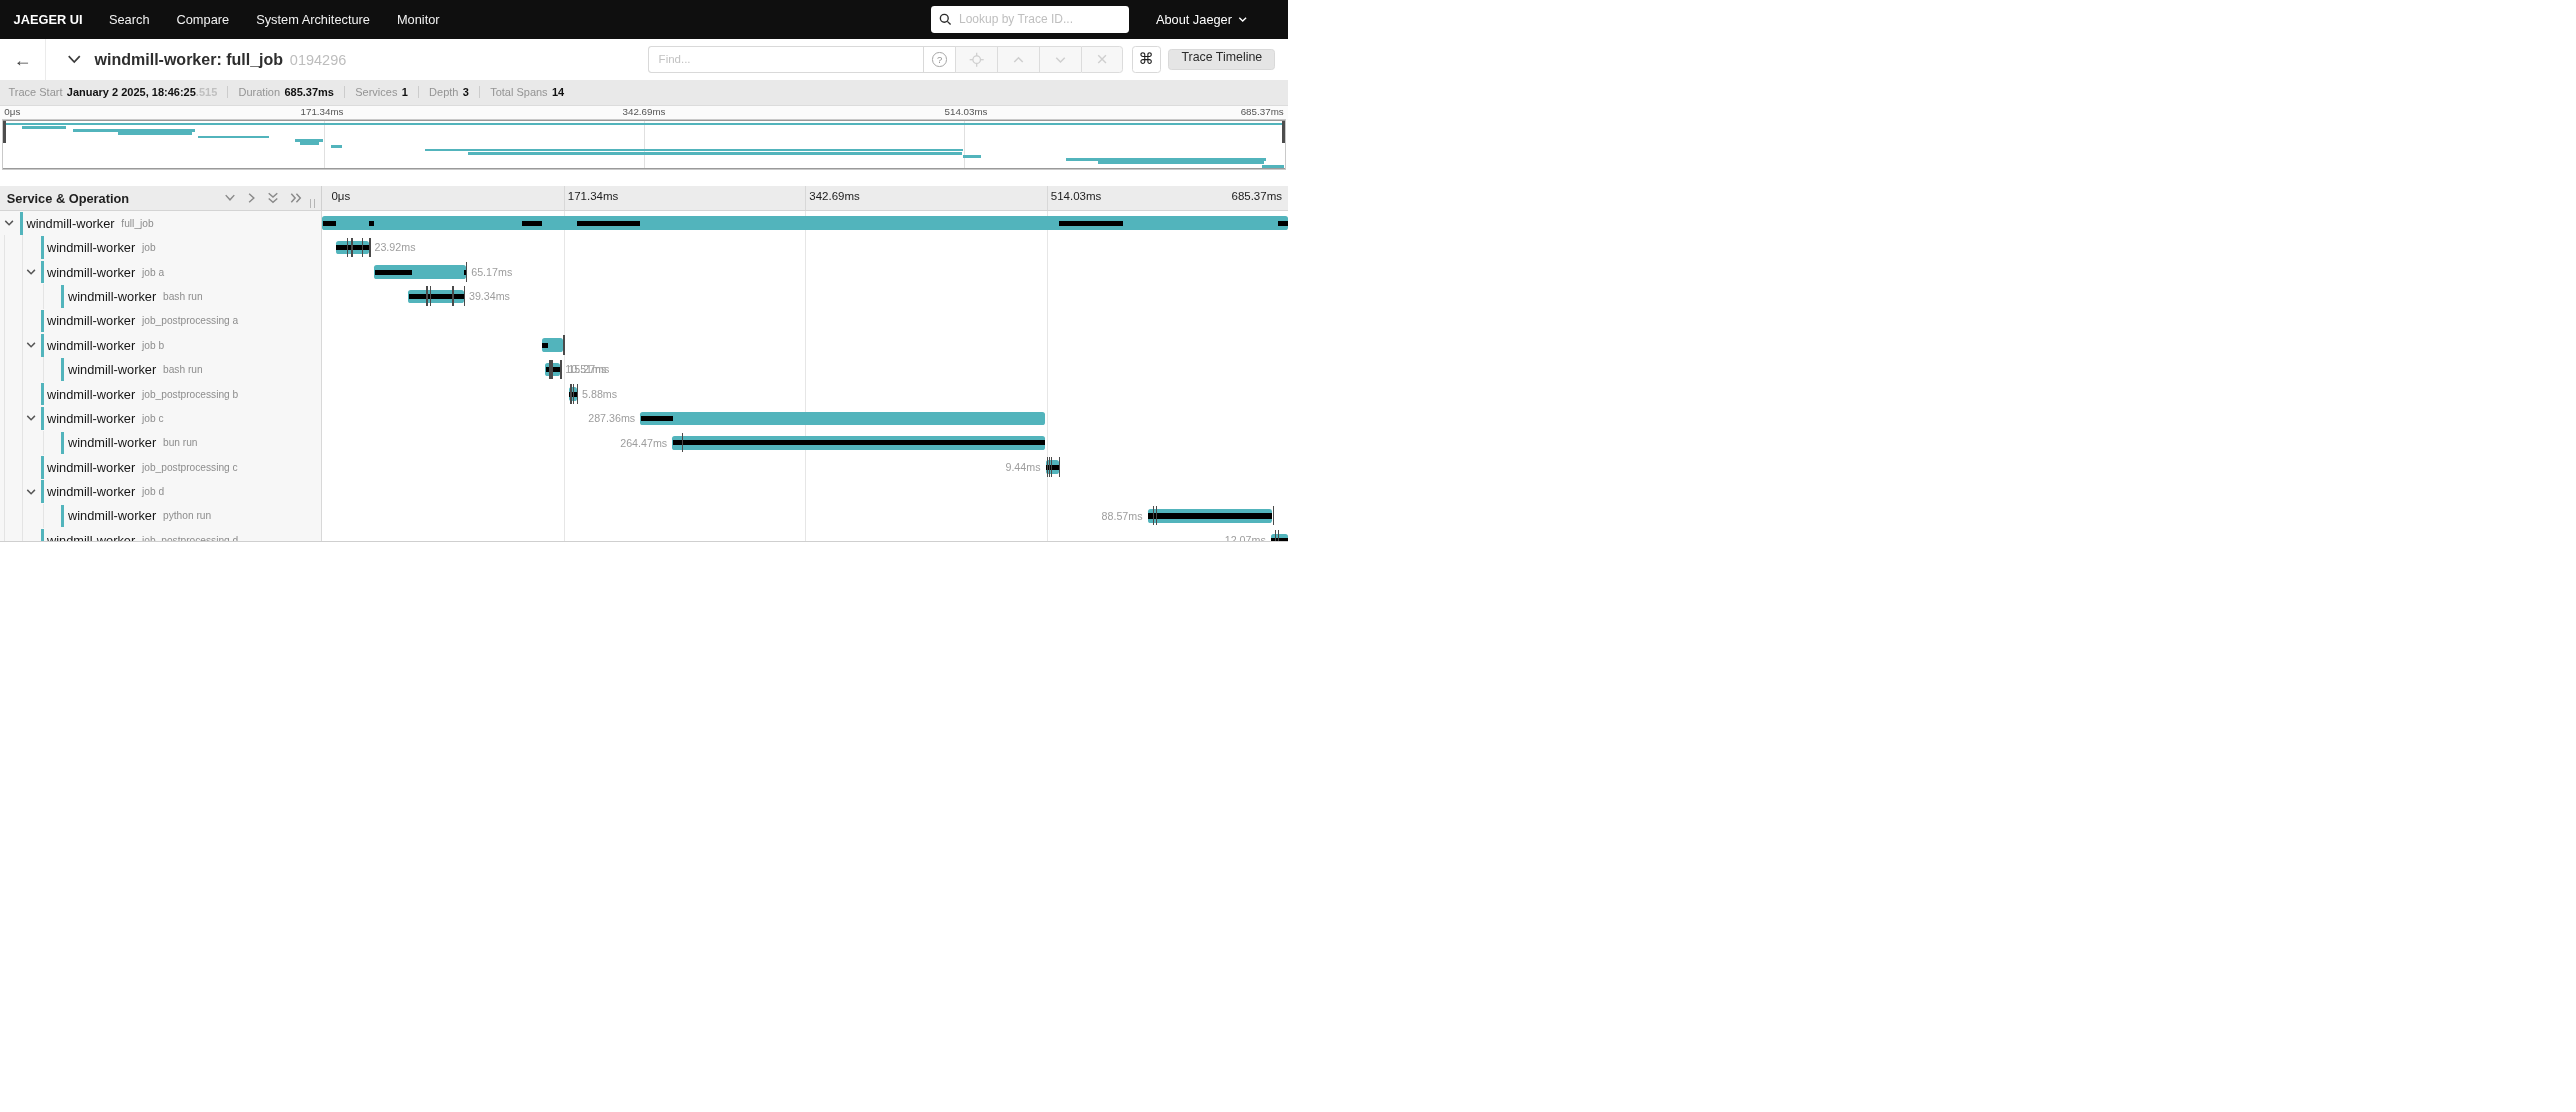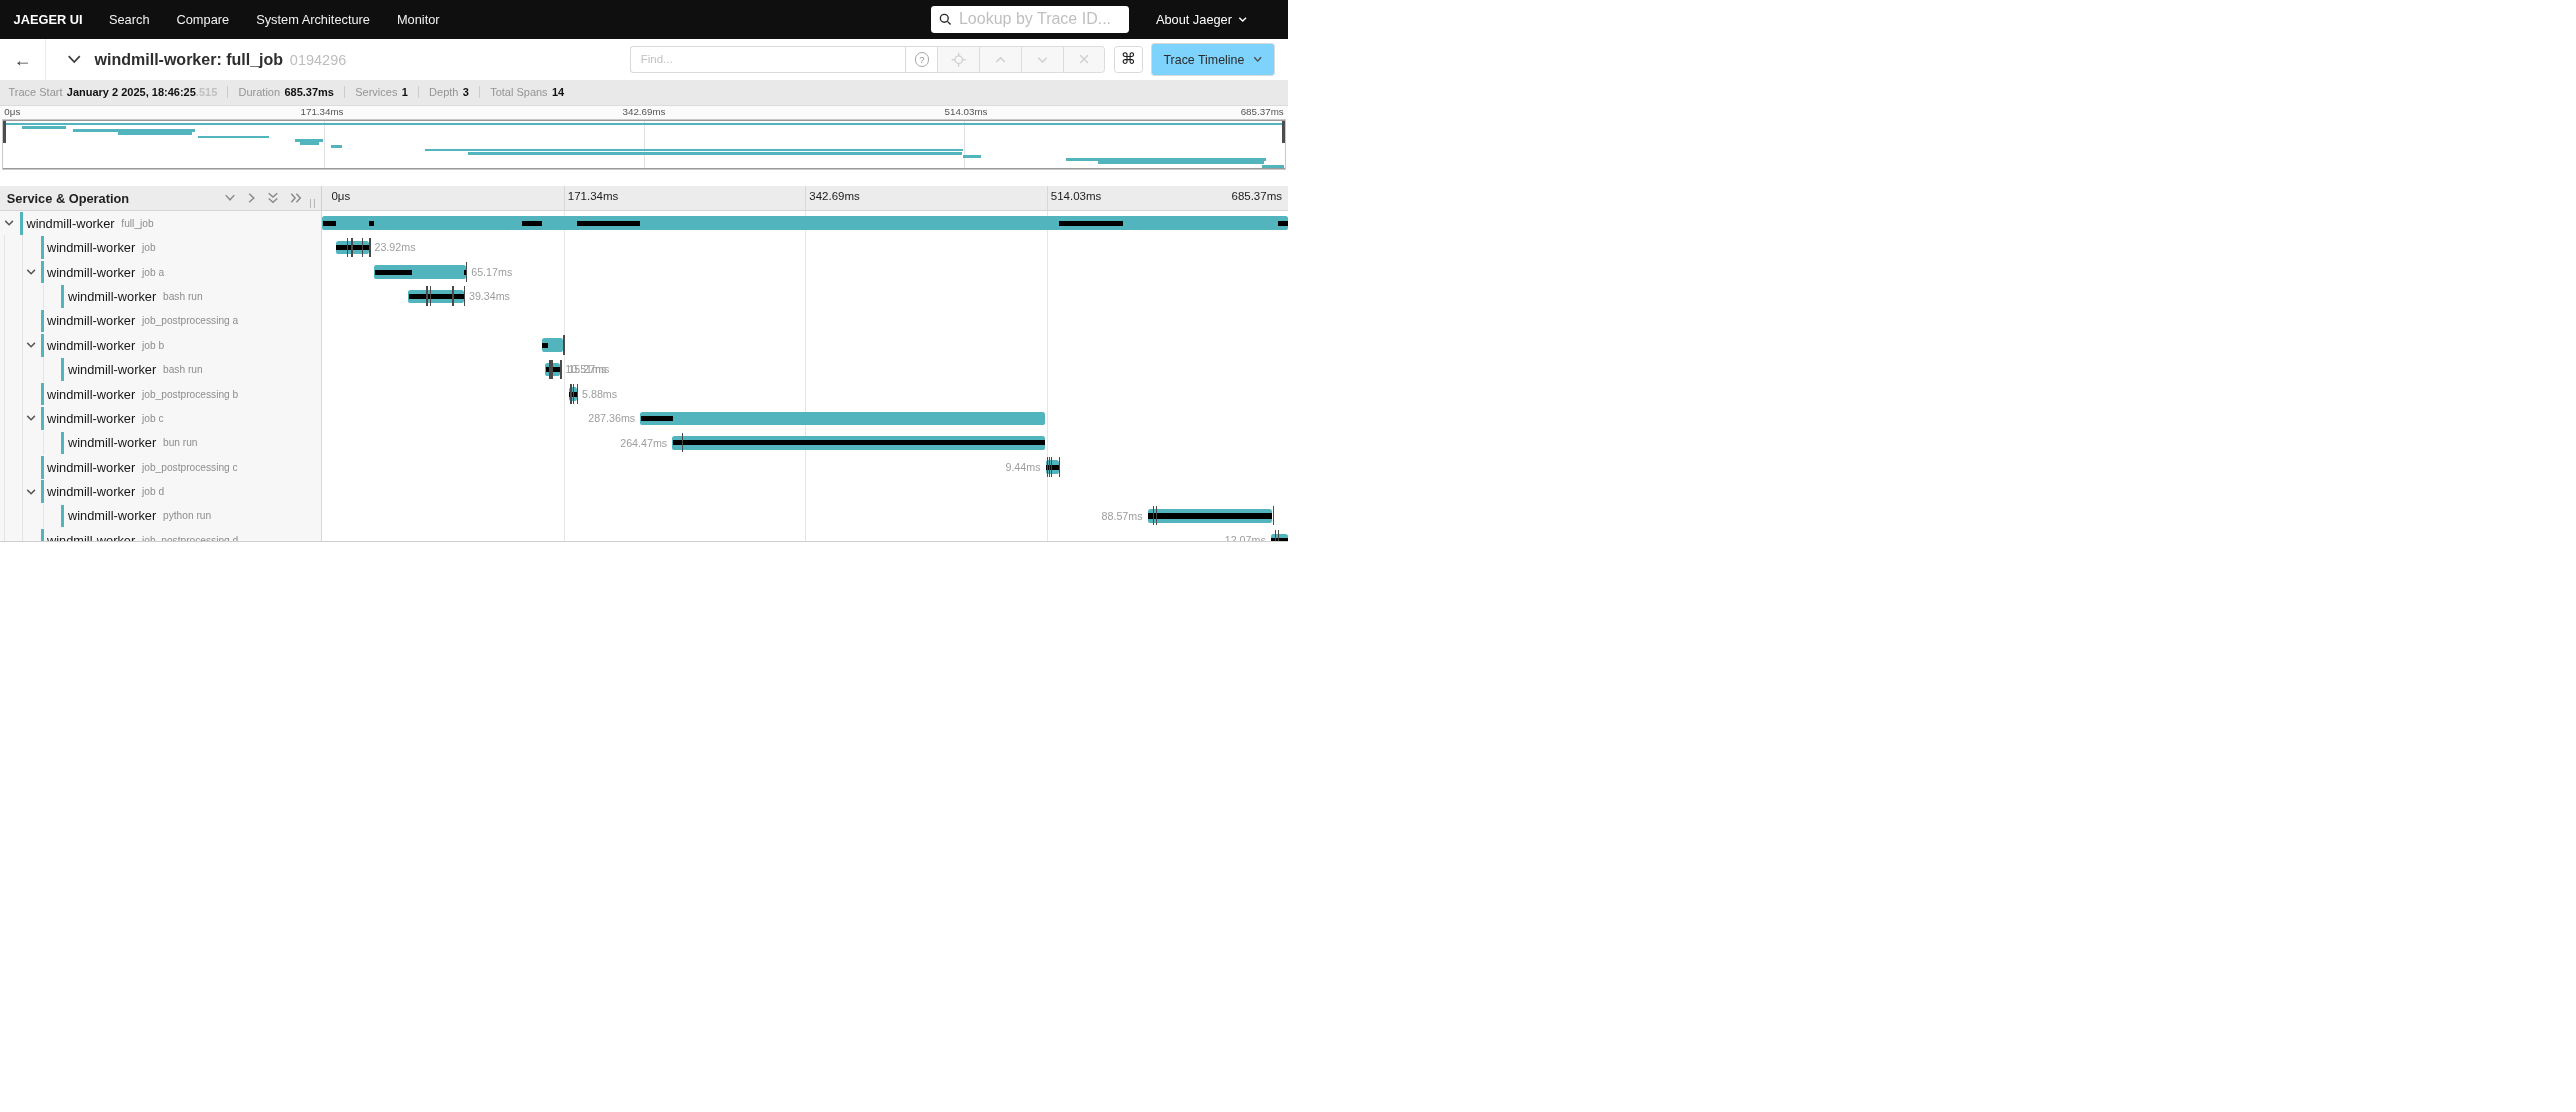--- a/index.html
+++ b/index.html
@@ -7,40 +7,40 @@
   body { font-family:"Liberation Sans","DejaVu Sans",sans-serif; width:1288px; height:556px; overflow:hidden; }
   .app { width:1288px; height:556px; position:relative; background:#fff; }
 
   
   .nav { height:39px; background:#0f0f0f; display:flex; align-items:center; padding:0 13.6px; }
   .nav-brand { color:#fff; font-weight:bold; font-size:12.8px; margin-right:26.4px; cursor:pointer; }
   .nav-item { color:#f2f2f2; font-size:12.8px; margin-right:27px; cursor:pointer; }
   .nav-spacer { flex:1; }
   .nav-search { width:198px; height:26.4px; background:#fff; border-radius:3.4px; display:flex; align-items:center; padding:0 8.5px; margin-right:27px; }
   .nav-search svg { flex:none; }
-  .nav-search-ph { color:#bfbfbf; font-size:16px; margin-left:6.8px; white-space:nowrap; overflow:hidden; }
+  .nav-search-ph { color:#bfbfbf; font-size:12px; margin-left:6.8px; white-space:nowrap; overflow:hidden; }
   .nav-about { color:#fff; font-size:12.8px; display:flex; align-items:center; gap:6px; margin-right:27px; cursor:pointer; }
 
   
   .titlebar { height:41px; background:#fff; display:flex; align-items:center; }
   .back-col { width:46px; height:100%; border-right:0.9px solid #ebebeb; display:flex; align-items:center; justify-content:center; flex:none; }
   .back-glyph { font-size:18px; color:#3a3a3a; cursor:pointer; line-height:1; }
   .title-chev { margin-left:21.3px; flex:none; cursor:pointer; display:flex; align-items:center; }
   .trace-title { margin-left:12.8px; font-size:16px; font-weight:600; color:#2e2e2e; white-space:nowrap; }
   .trace-id { font-size:14.5px; font-weight:500; color:#bdbdbd; margin-left:6.8px; }
   .title-right { margin-left:auto; display:flex; align-items:center; padding-right:12.8px; }
   .find-wrap { display:flex; align-items:stretch; height:26.4px; }
   .find-input { width:275px; border:0.9px solid #d9d9d9; border-right:none; border-radius:3.4px 0 0 3.4px; background:#fff; padding:0 9.4px; font-size:11.5px; color:#444; outline:none; font-family:inherit; }
   .find-input::placeholder { color:#c2c2c2; }
   .find-help { width:32px; border:0.9px solid #d9d9d9; border-right:none; background:#fff; display:flex; align-items:center; justify-content:center; cursor:pointer; }
   .help-circle { width:14.5px; height:14.5px; border:0.9px solid #a6a6a6; border-radius:50%; color:#8f8f8f; font-size:9.4px; display:flex; align-items:center; justify-content:center; }
   .find-btn { width:42px; border:0.9px solid #dcdcdc; border-right:none; background:#f7f7f7; display:flex; align-items:center; justify-content:center; cursor:pointer; }
   .find-btn:last-child { border-right:0.9px solid #dcdcdc; border-radius:0 3.4px 3.4px 0; }
   .cmd-btn { margin-left:8.5px; width:29px; height:26.4px; border:0.9px solid #d9d9d9; border-radius:3.4px; background:#fff; display:flex; align-items:center; justify-content:center; font-size:15.4px; color:#1d1d1d; cursor:pointer; }
-  .view-btn { margin-left:7.7px; height:33px; border:0.9px solid #d9d9d9; border-radius:3.4px; background:#7dd3fc; display:flex; align-items:center; gap:8.5px; padding:0 12px; font-size:12.4px; color:#2b2b2b; cursor:pointer; white-space:nowrap; }
+  .view-btn { margin-left:7.7px; height:21px; border:0.9px solid #d9d9d9; border-radius:3.4px; background:#e5e5e5; display:flex; align-items:center; gap:8.5px; padding:0 12px; font-size:12.4px; color:#2b2b2b; cursor:pointer; white-space:nowrap;flex-direction:column; }
 
   
   .infobar { height:25.6px; background:#e9e9e9; border-bottom:0.9px solid #dcdcdc; display:flex; align-items:center; font-size:11px; padding-left:8.5px; }
   .kv { white-space:nowrap; }
   .kv .k { color:#949494; margin-right:4.3px; }
   .kv .v { color:#111; font-weight:bold; }
   .kv .frac { color:#c0c0c0; font-weight:bold; }
   .sep { width:0.9px; height:12px; background:#cccccc; margin:0 10.2px; flex:none; }
 
   

